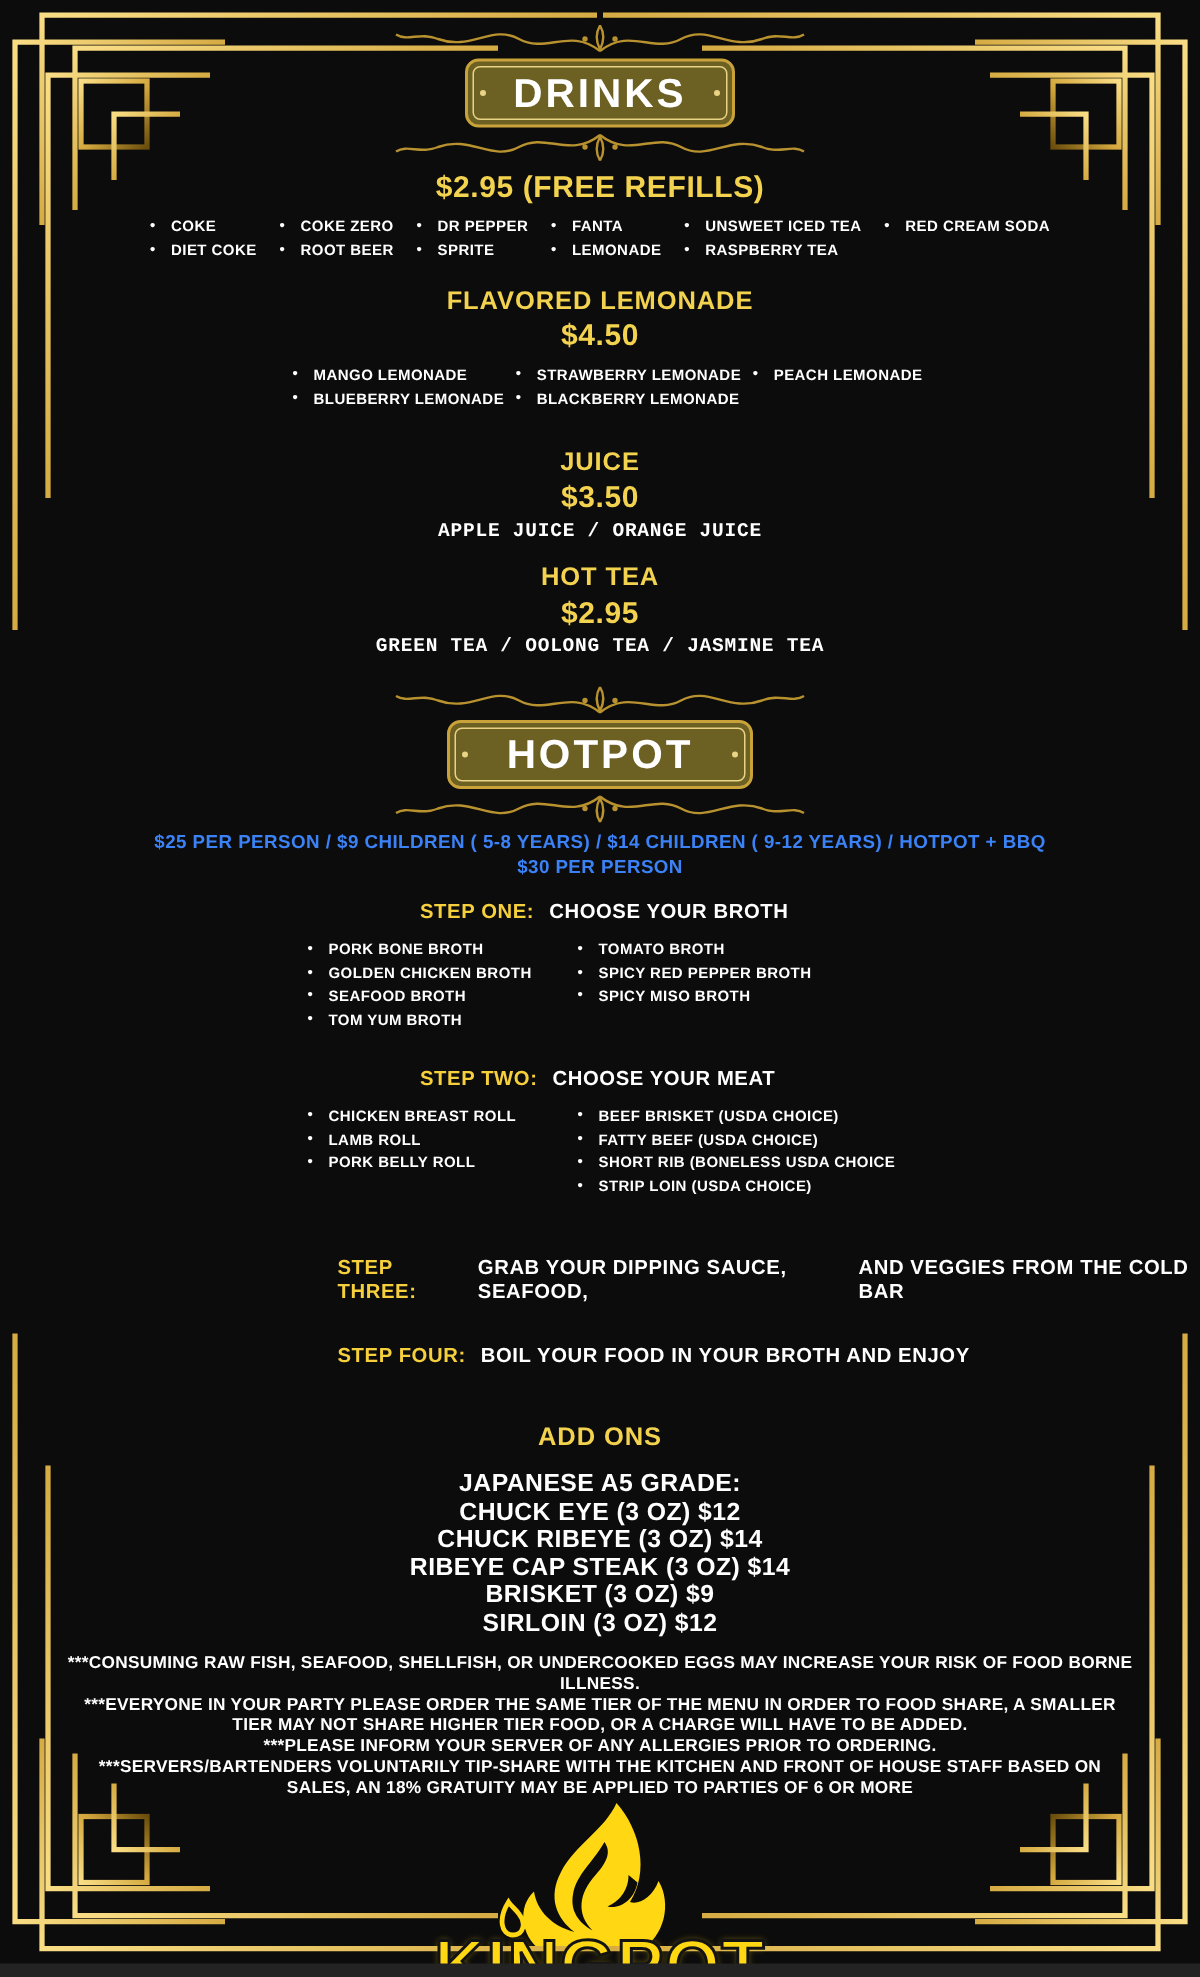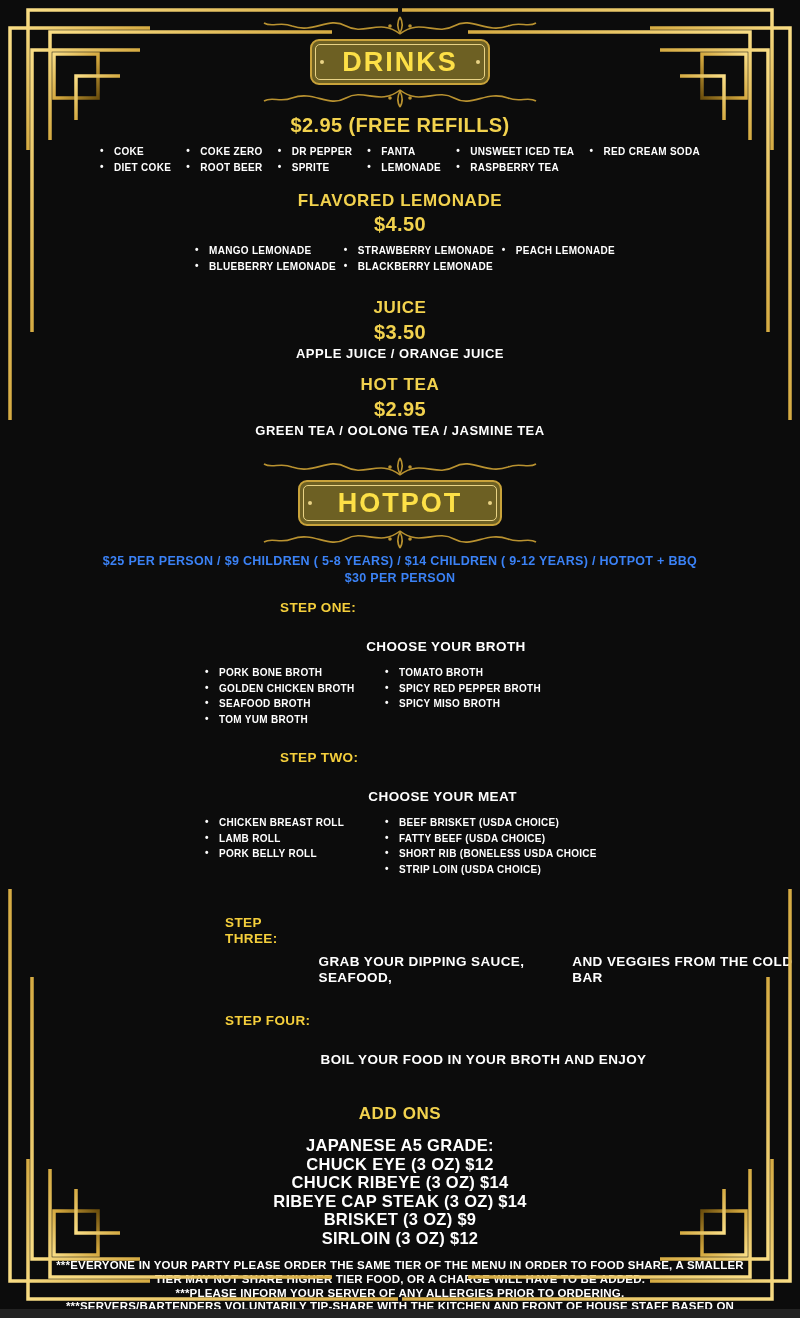--- a/index.html
+++ b/index.html
@@ -15,45 +15,45 @@
 
   
   .badge-block{width:340px;margin:14px auto 0;text-align:center;}
   .flourish{display:block;margin:0 auto -2px;}
   .flourish.flip{transform:scaleY(-1);margin:-2px auto 0;}
   .plate{position:relative;margin:3px auto;height:42px;background:#6d6023;
          border:2px solid #c9a33a;border-radius:9px;display:flex;align-items:center;justify-content:center;}
   .plate::after{content:"";position:absolute;inset:3px;border:1.5px solid #e9d385;border-radius:5px;}
   .plate.w-drinks{width:176px;}
   .plate.w-hotpot{width:200px;}
-  .plate-text{font-size:27px;letter-spacing:2px;color:#fde047;}
+  .plate-text{font-size:27px;letter-spacing:2px;color:#ffffff;}
   .plate-dot{position:absolute;width:4px;height:4px;border-radius:50%;background:#e9d385;top:50%;margin-top:-2px;}
   .plate-dot.dl{left:8px;}.plate-dot.dr{right:8px;}
 
   .sec-title{color:#f2d24e;font-size:17px;letter-spacing:.6px;text-align:center;line-height:20px;}
   .sec-price{color:#f2d24e;font-size:20px;letter-spacing:.4px;text-align:center;line-height:19px;}
-  .white-line{color:#fff;font-size:13px;text-align:center;letter-spacing:.5px;line-height:16px;}
+  .white-line{color:#fff;font-size:13px;text-align:center;letter-spacing:.5px;line-height:16px;font-family:Liberation Mono, monospace;}
 
   .item{font-size:10px;letter-spacing:.3px;line-height:15.5px;position:relative;padding-left:14px;white-space:nowrap;}
   .item::before{content:"\2022";position:absolute;left:0;top:-1px;}
   .col{display:flex;flex-direction:column;}
 
   .soda-cols{display:flex;justify-content:space-between;width:600px;margin:9px 0 0 100px;}
   .lemon-cols{display:flex;justify-content:space-between;width:420px;margin:9px 0 0 195px;}
   .two-cols{display:flex;margin-left:205px;}
   .two-cols .left{width:180px;}
 
   .pricing{color:#3b82f6;font-size:12.5px;letter-spacing:.3px;line-height:17px;text-align:center;}
 
   .step{display:flex;gap:10px;font-size:13.5px;letter-spacing:.4px;line-height:16px;}
   .step-12{margin-left:280px;}
   .step-34{margin-left:225px;}
   .step-label{color:#f5cf3c;}
   .step-34 .step-label{min-width:82px;}
-  .step-text{color:#fff;margin-top:39px;}
+  .step-text{color:#fff;}
   .multi{display:flex;flex-direction:row;}
 
   .addon-line{color:#fff;font-size:16.5px;line-height:18.5px;letter-spacing:.3px;text-align:center;}
   .disclaimers{width:712px;margin:12px auto 0;text-align:center;font-size:11.5px;line-height:13.8px;letter-spacing:.2px;color:#fff;}
   .disc{margin:0;}
 
   .logo{margin-top:2px;display:flex;flex-direction:column;align-items:center;}
   .flame-svg{margin-bottom:-24px;}
   .wordmark{position:relative;font-size:47px;color:#ffd713;letter-spacing:1px;
             -webkit-text-stroke:2px #141414;text-shadow:0 0 5px rgba(255,215,19,.45);}
@@ -272,20 +272,21 @@
   <div style="margin-top:12px">
     <div class="addon-line">JAPANESE A5 GRADE:</div>
     <div class="addon-line">CHUCK EYE (3 OZ) $12</div>
     <div class="addon-line">CHUCK RIBEYE (3 OZ) $14</div>
     <div class="addon-line">RIBEYE CAP STEAK (3 OZ) $14</div>
     <div class="addon-line">BRISKET (3 OZ) $9</div>
     <div class="addon-line">SIRLOIN (3 OZ) $12</div>
   </div>
 
   <div class="disclaimers">
+    <p class="disc">***CONSUMING RAW FISH, SEAFOOD, SHELLFISH, OR UNDERCOOKED EGGS MAY INCREASE YOUR RISK OF FOOD BORNE ILLNESS.</p>
     <p class="disc">***EVERYONE IN YOUR PARTY PLEASE ORDER THE SAME TIER OF THE MENU IN ORDER TO FOOD SHARE, A SMALLER TIER MAY NOT SHARE HIGHER TIER FOOD, OR A CHARGE WILL HAVE TO BE ADDED.</p>
     <p class="disc">***PLEASE INFORM YOUR SERVER OF ANY ALLERGIES PRIOR TO ORDERING.</p>
     <p class="disc">***SERVERS/BARTENDERS VOLUNTARILY TIP-SHARE WITH THE KITCHEN AND FRONT OF HOUSE STAFF BASED ON SALES, AN 18% GRATUITY MAY BE APPLIED TO PARTIES OF 6 OR MORE</p>
   </div>
 
   <div class="logo">
     <svg class="flame-svg" width="170" height="104" viewBox="0 0 170 104">
       <path fill="#ffd713" d="M96,0 C88,18 68,28 59,46 C50,63 56,77 68,86 C53,82 43,72 41,59 C30,69 32,88 45,98 L112,98 C128,89 133,67 124,52 C120,63 111,68 105,66 C118,46 112,18 96,0 Z"></path>
       <path fill="#0c0c0c" d="M88,26 C80,40 69,48 67,61 C65,72 71,80 80,85 C69,74 71,60 82,48 C91,38 92,32 88,26 Z"></path>
       <path fill="#0c0c0c" d="M104,48 C104,59 97,66 90,69 C99,71 108,64 110,53 Z"></path>

